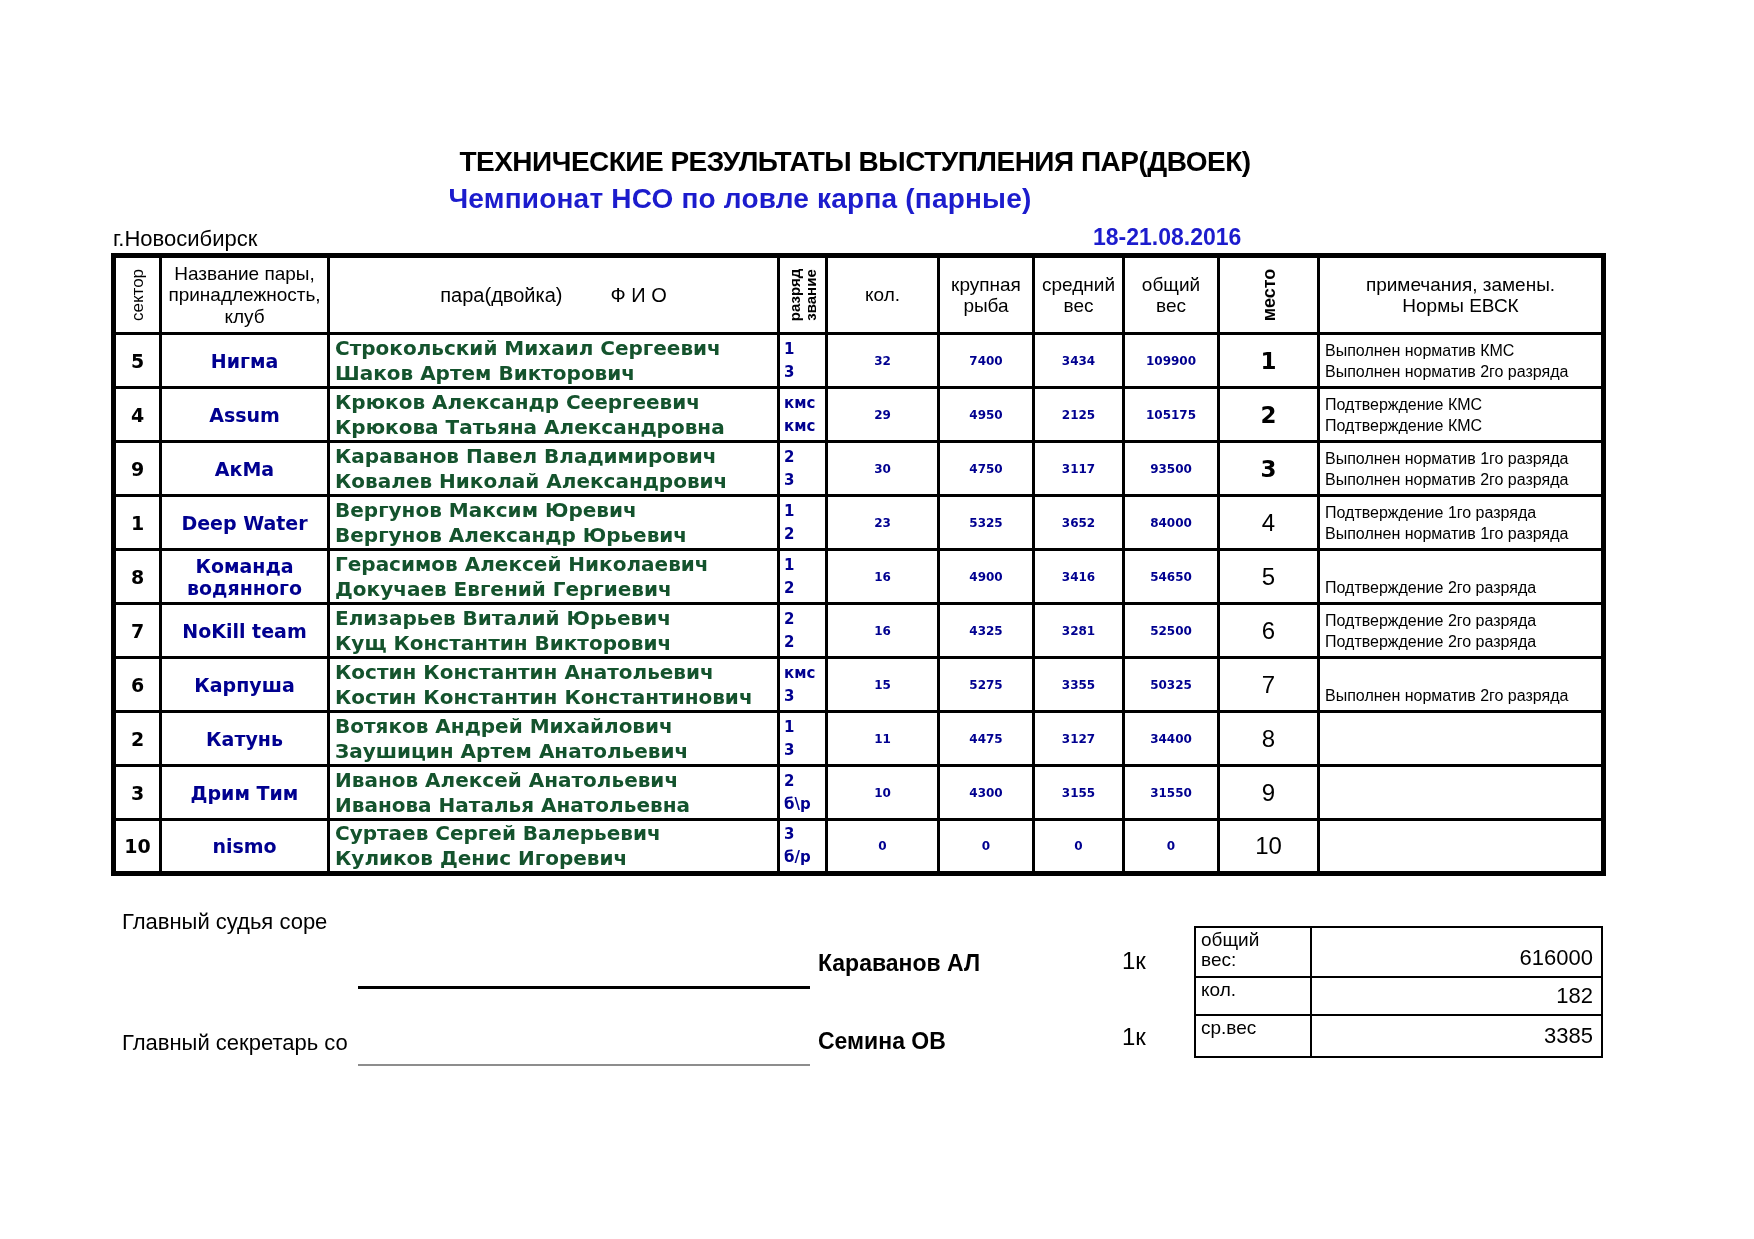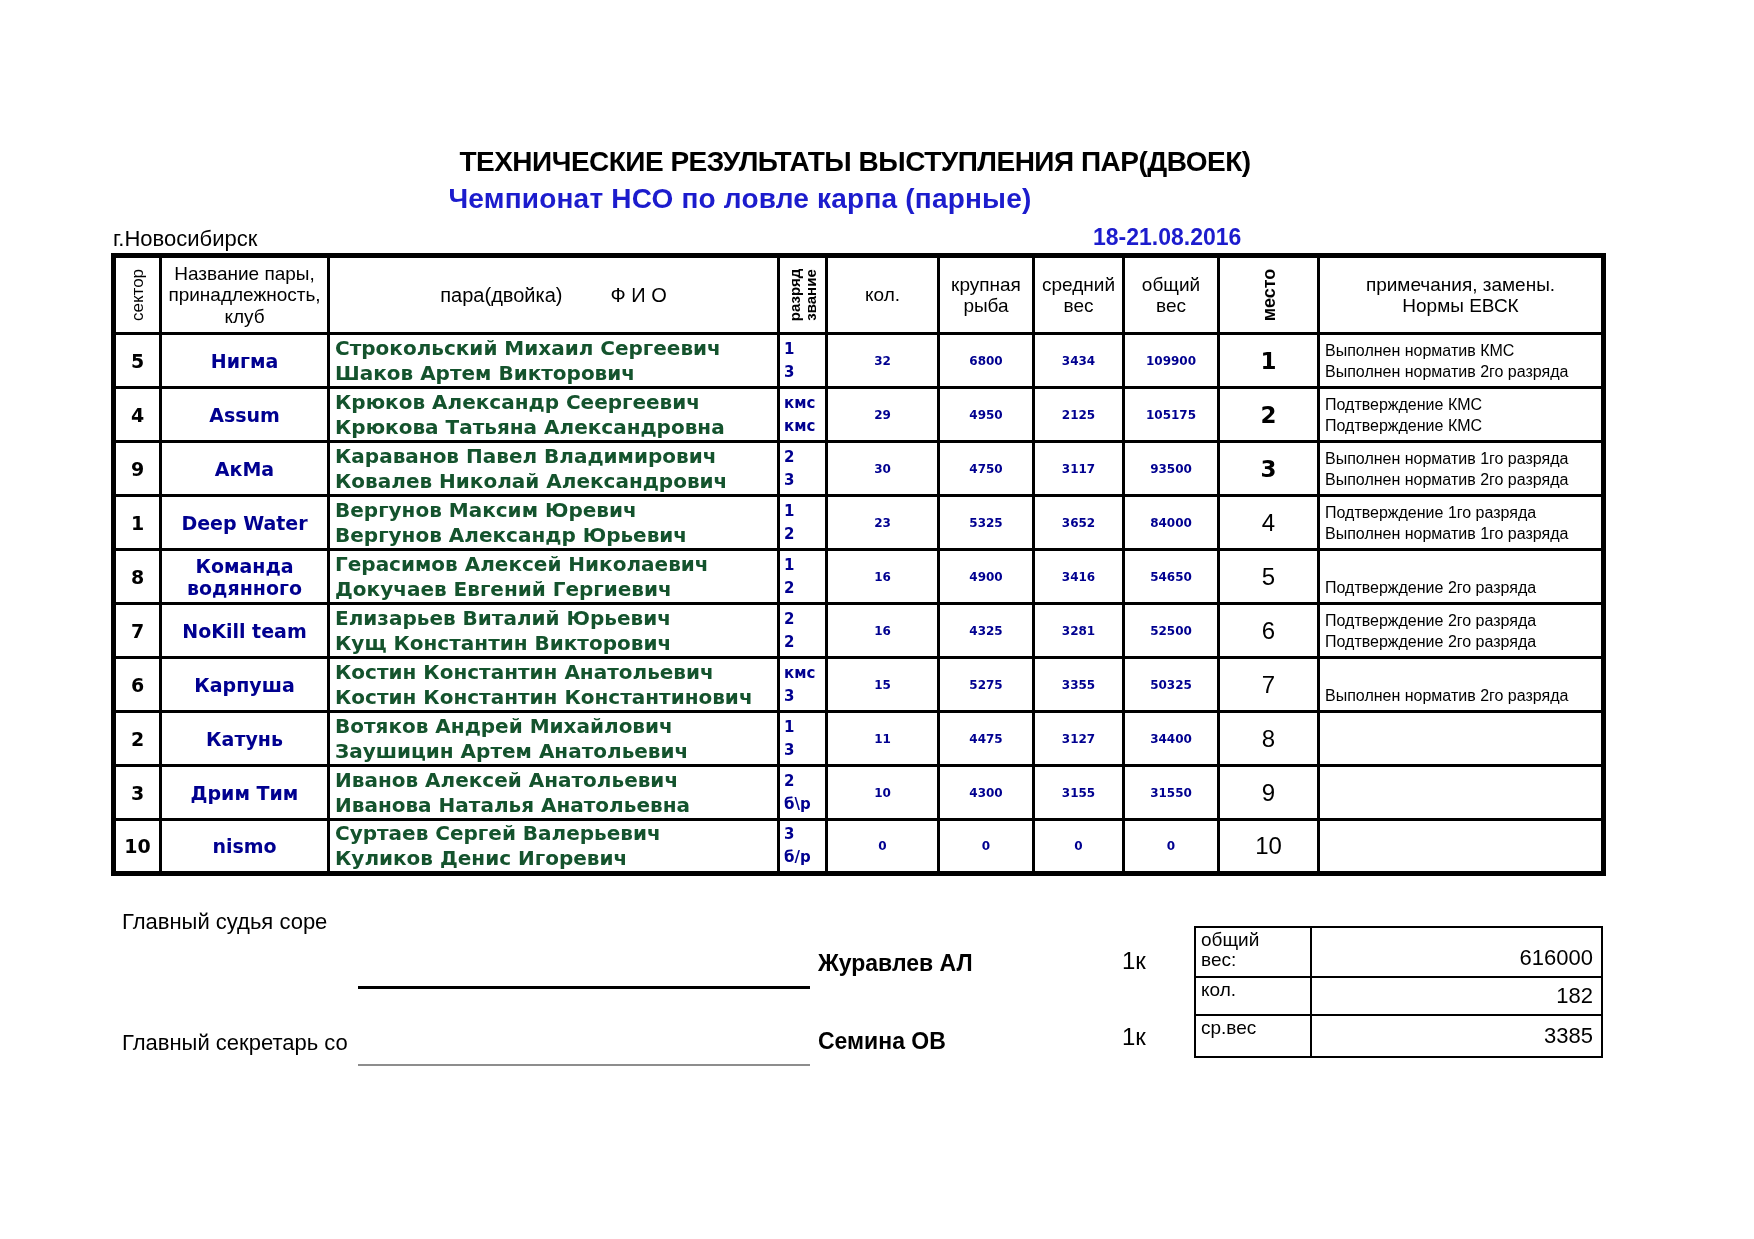--- a/index.html
+++ b/index.html
@@ -143,21 +143,21 @@
       <td class="team">Нигма</td>
       <td class="fio">
         <div>Строкольский Михаил Сергеевич</div>
         <div>Шаков Артем Викторович</div>
       </td>
       <td class="rank">
         <div>1</div>
         <div>3</div>
       </td>
       <td class="num">32</td>
-      <td class="num">6800</td>
+      <td class="num">7400</td>
       <td class="num">3434</td>
       <td class="num">109900</td>
       <td class="place">1</td>
       <td class="notes">
         <div class="nline">Выполнен норматив КМС</div>
         <div class="nline">Выполнен норматив 2го разряда</div>
       </td>
     </tr>
 
     <tr>
@@ -355,21 +355,21 @@
       <td class="notes">
         <div class="nline"></div>
         <div class="nline"></div>
       </td>
     </tr>
   </tbody>
   </table>
 
   <div class="sig-label" style="left:122px; top:909px; width:240px;">Главный судья соре</div>
   <div class="sig-line" style="left:358px; top:986px; width:452px;"></div>
-  <div class="sig-name" style="left:818px; top:950px;">Журавлев АЛ</div>
+  <div class="sig-name" style="left:818px; top:950px;">Караванов АЛ</div>
   <div class="rank-badge" style="left:1122px; top:947px;">1к</div>
 
   <div class="sig-label" style="left:122px; top:1030px; width:240px;">Главный секретарь со</div>
   <div class="sig-line gray" style="left:358px; top:1064px; width:452px;"></div>
   <div class="sig-name" style="left:818px; top:1028px;">Семина ОВ</div>
   <div class="rank-badge" style="left:1122px; top:1023px;">1к</div>
 
   <div class="summary-box">
     <div class="cell lbl bb">общий
 вес:</div>

